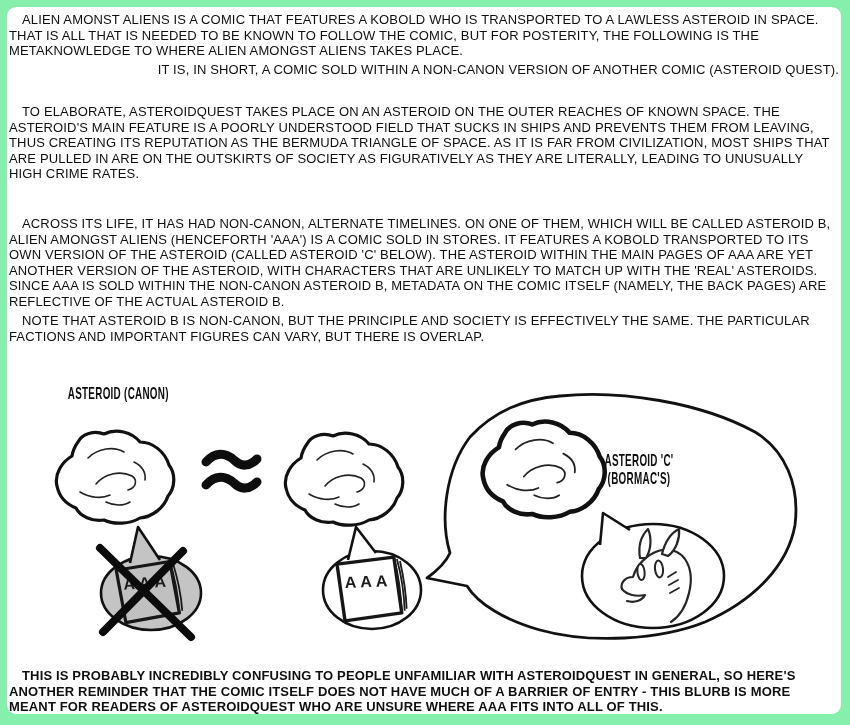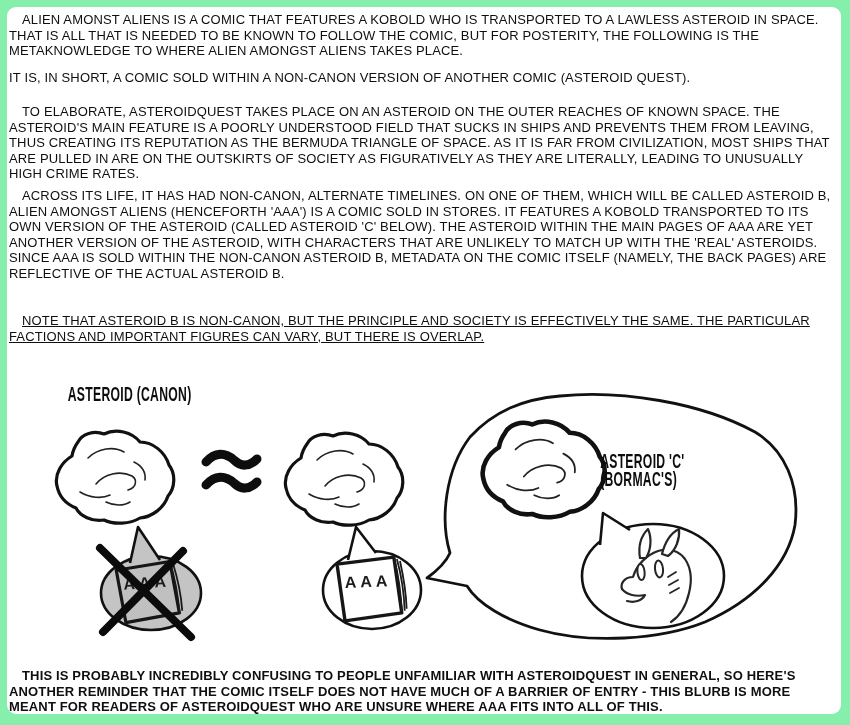--- a/index.html
+++ b/index.html
@@ -13,29 +13,29 @@
     background:#fff; border-radius:9px;
   }
   .para {
     position:absolute; left:9px; right:11px; margin:0;
     font-size:13px; line-height:15.6px; letter-spacing:0.15px;
     color:#0f0f0f; text-indent:13px; font-weight:400;
     text-transform:uppercase;
   }
   .para.noindent { text-indent:0; }
   #p1 { top:12px; }
-  #p2 { top:70px; }
+  #p2 { top:62px;text-align:right; }
   #p3 { top:104px; }
-  #p4 { top:188px; }
-  #p5 { top:313px;text-decoration:underline; }
+  #p4 { top:216px; }
+  #p5 { top:313px; }
   #p6 { top:668px;font-weight:bold; }
   #diagram-svg { position:absolute; left:0; top:0; width:850px; height:725px; z-index:2; }
   .d-label {
-    position:absolute; z-index:3; text-align:left;
-    font-weight:bold; font-size:21px; line-height:17px; color:#0d0d0d;
+    position:absolute; z-index:3; text-align:center;
+    font-weight:bold; font-size:17px; line-height:17px; color:#0d0d0d;
   }
   .d-label .squeeze {
     display:block; transform:scaleX(0.58); transform-origin:50% 0;
     white-space:nowrap; letter-spacing:0.5px;
   }
   #label-canon { left:35px; top:385px; width:156px; }
   #label-b    { left:258px; top:385px; width:180px; }
   #label-c    { left:572px; top:452px; width:134px; line-height:17.5px; }
   svg text.aaa {
     font-family:"Liberation Sans","DejaVu Sans",sans-serif;

